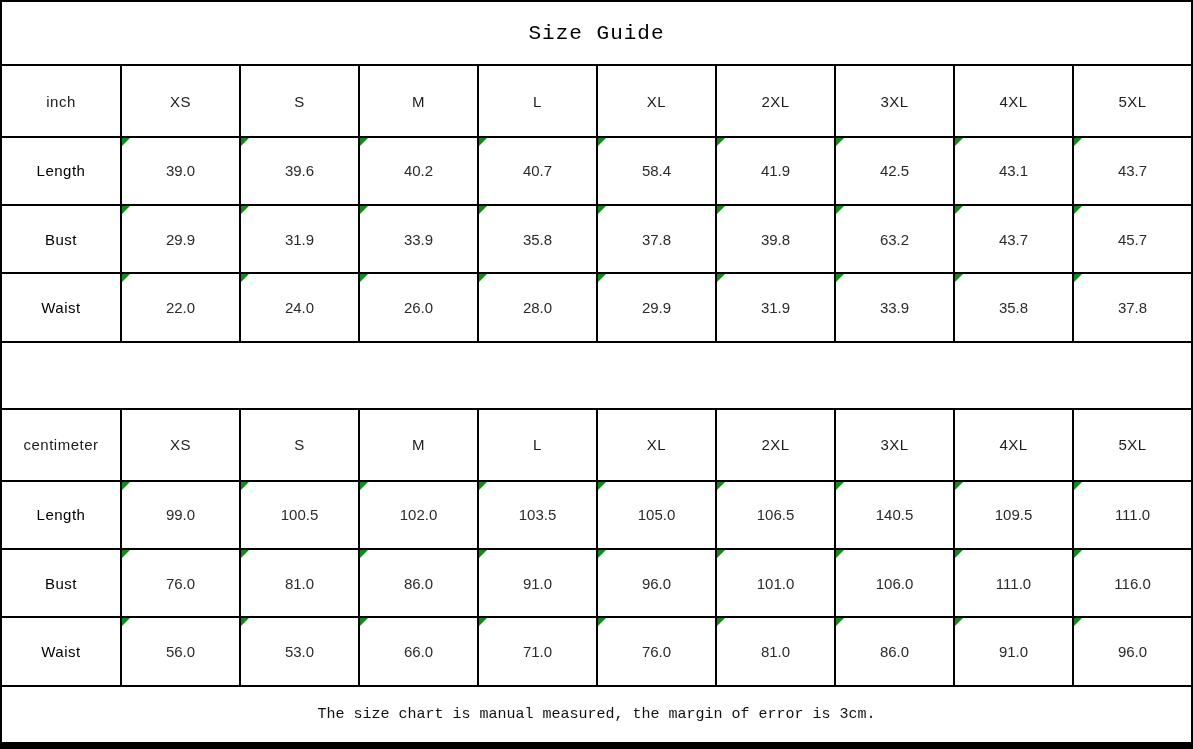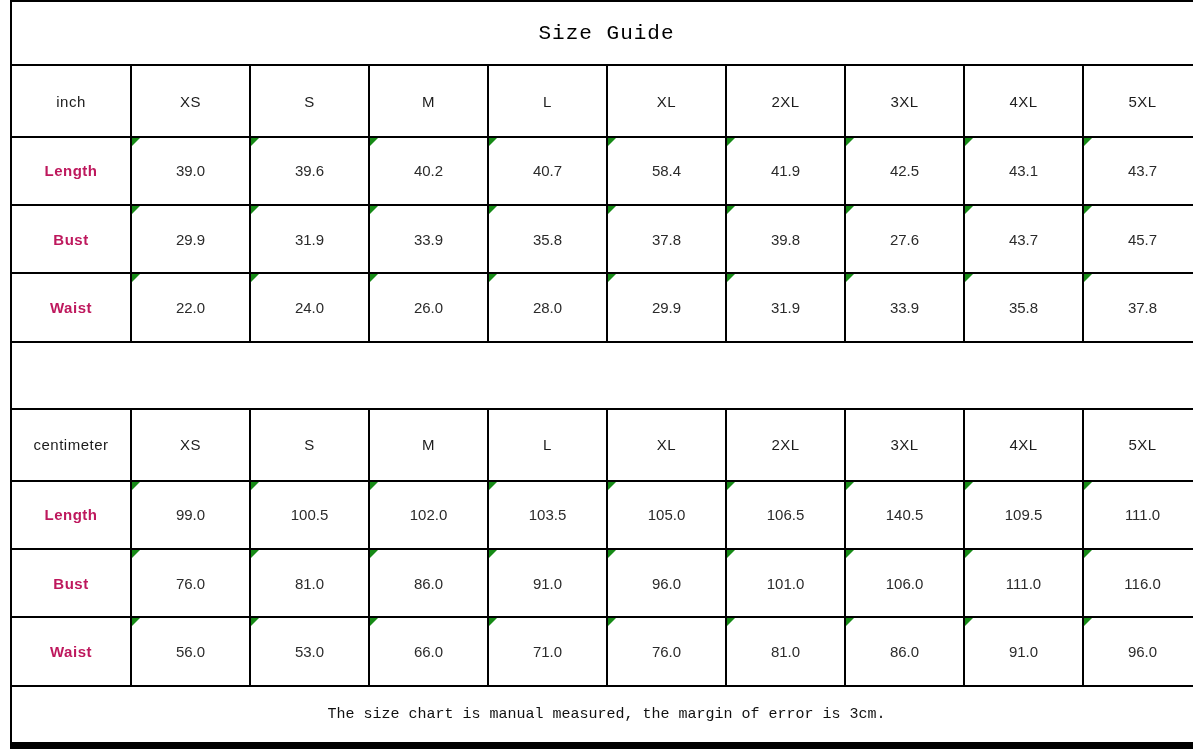--- a/index.html
+++ b/index.html
@@ -7,21 +7,20 @@
     padding: 0;
     background: #ffffff;
   }
   .sheet {
     width: 1193px;
     height: 749px;
     box-sizing: border-box;
     background: #ffffff;
     font-family: "Liberation Sans", sans-serif;
     color: #000000;
-    padding-left: 10px;
   }
   table.size-guide {
     width: 1193px;
     height: 749px;
     border-collapse: collapse;
     table-layout: fixed;
     box-sizing: border-box;
   }
   table.size-guide td {
     border: 2px solid #000000;
@@ -47,23 +46,23 @@
     font-size: 15px;
     letter-spacing: 0.5px;
     color: #1c1c1c;
   }
   tr.data-row td {
     height: 66px;
     font-size: 15px;
     color: #2b2b2b;
   }
   tr.data-row td.row-label {
-    font-weight: bold;
+    font-weight: normal;
     letter-spacing: 0.5px;
-    color: #be185d;
+    color: #000000;
   }
   tr.gap-row td { height: 65px; }
   tr.footer-row td {
     height: 55px;
     font-family: "Liberation Mono", "DejaVu Sans Mono", monospace;
     font-size: 15px;
     color: #111111;
     border-bottom: 7px solid #000000;
   }
   .corner-marker {
@@ -126,21 +125,21 @@
   </tr>
 
   <tr class="data-row">
     <td class="row-label">Bust</td>
     <td><span class="corner-marker"></span><span>29.9</span></td>
     <td><span class="corner-marker"></span><span>31.9</span></td>
     <td><span class="corner-marker"></span><span>33.9</span></td>
     <td><span class="corner-marker"></span><span>35.8</span></td>
     <td><span class="corner-marker"></span><span>37.8</span></td>
     <td><span class="corner-marker"></span><span>39.8</span></td>
-    <td><span class="corner-marker"></span><span>27.6</span></td>
+    <td><span class="corner-marker"></span><span>63.2</span></td>
     <td><span class="corner-marker"></span><span>43.7</span></td>
     <td><span class="corner-marker"></span><span>45.7</span></td>
   </tr>
 
   <tr class="data-row">
     <td class="row-label">Waist</td>
     <td><span class="corner-marker"></span><span>22.0</span></td>
     <td><span class="corner-marker"></span><span>24.0</span></td>
     <td><span class="corner-marker"></span><span>26.0</span></td>
     <td><span class="corner-marker"></span><span>28.0</span></td>

